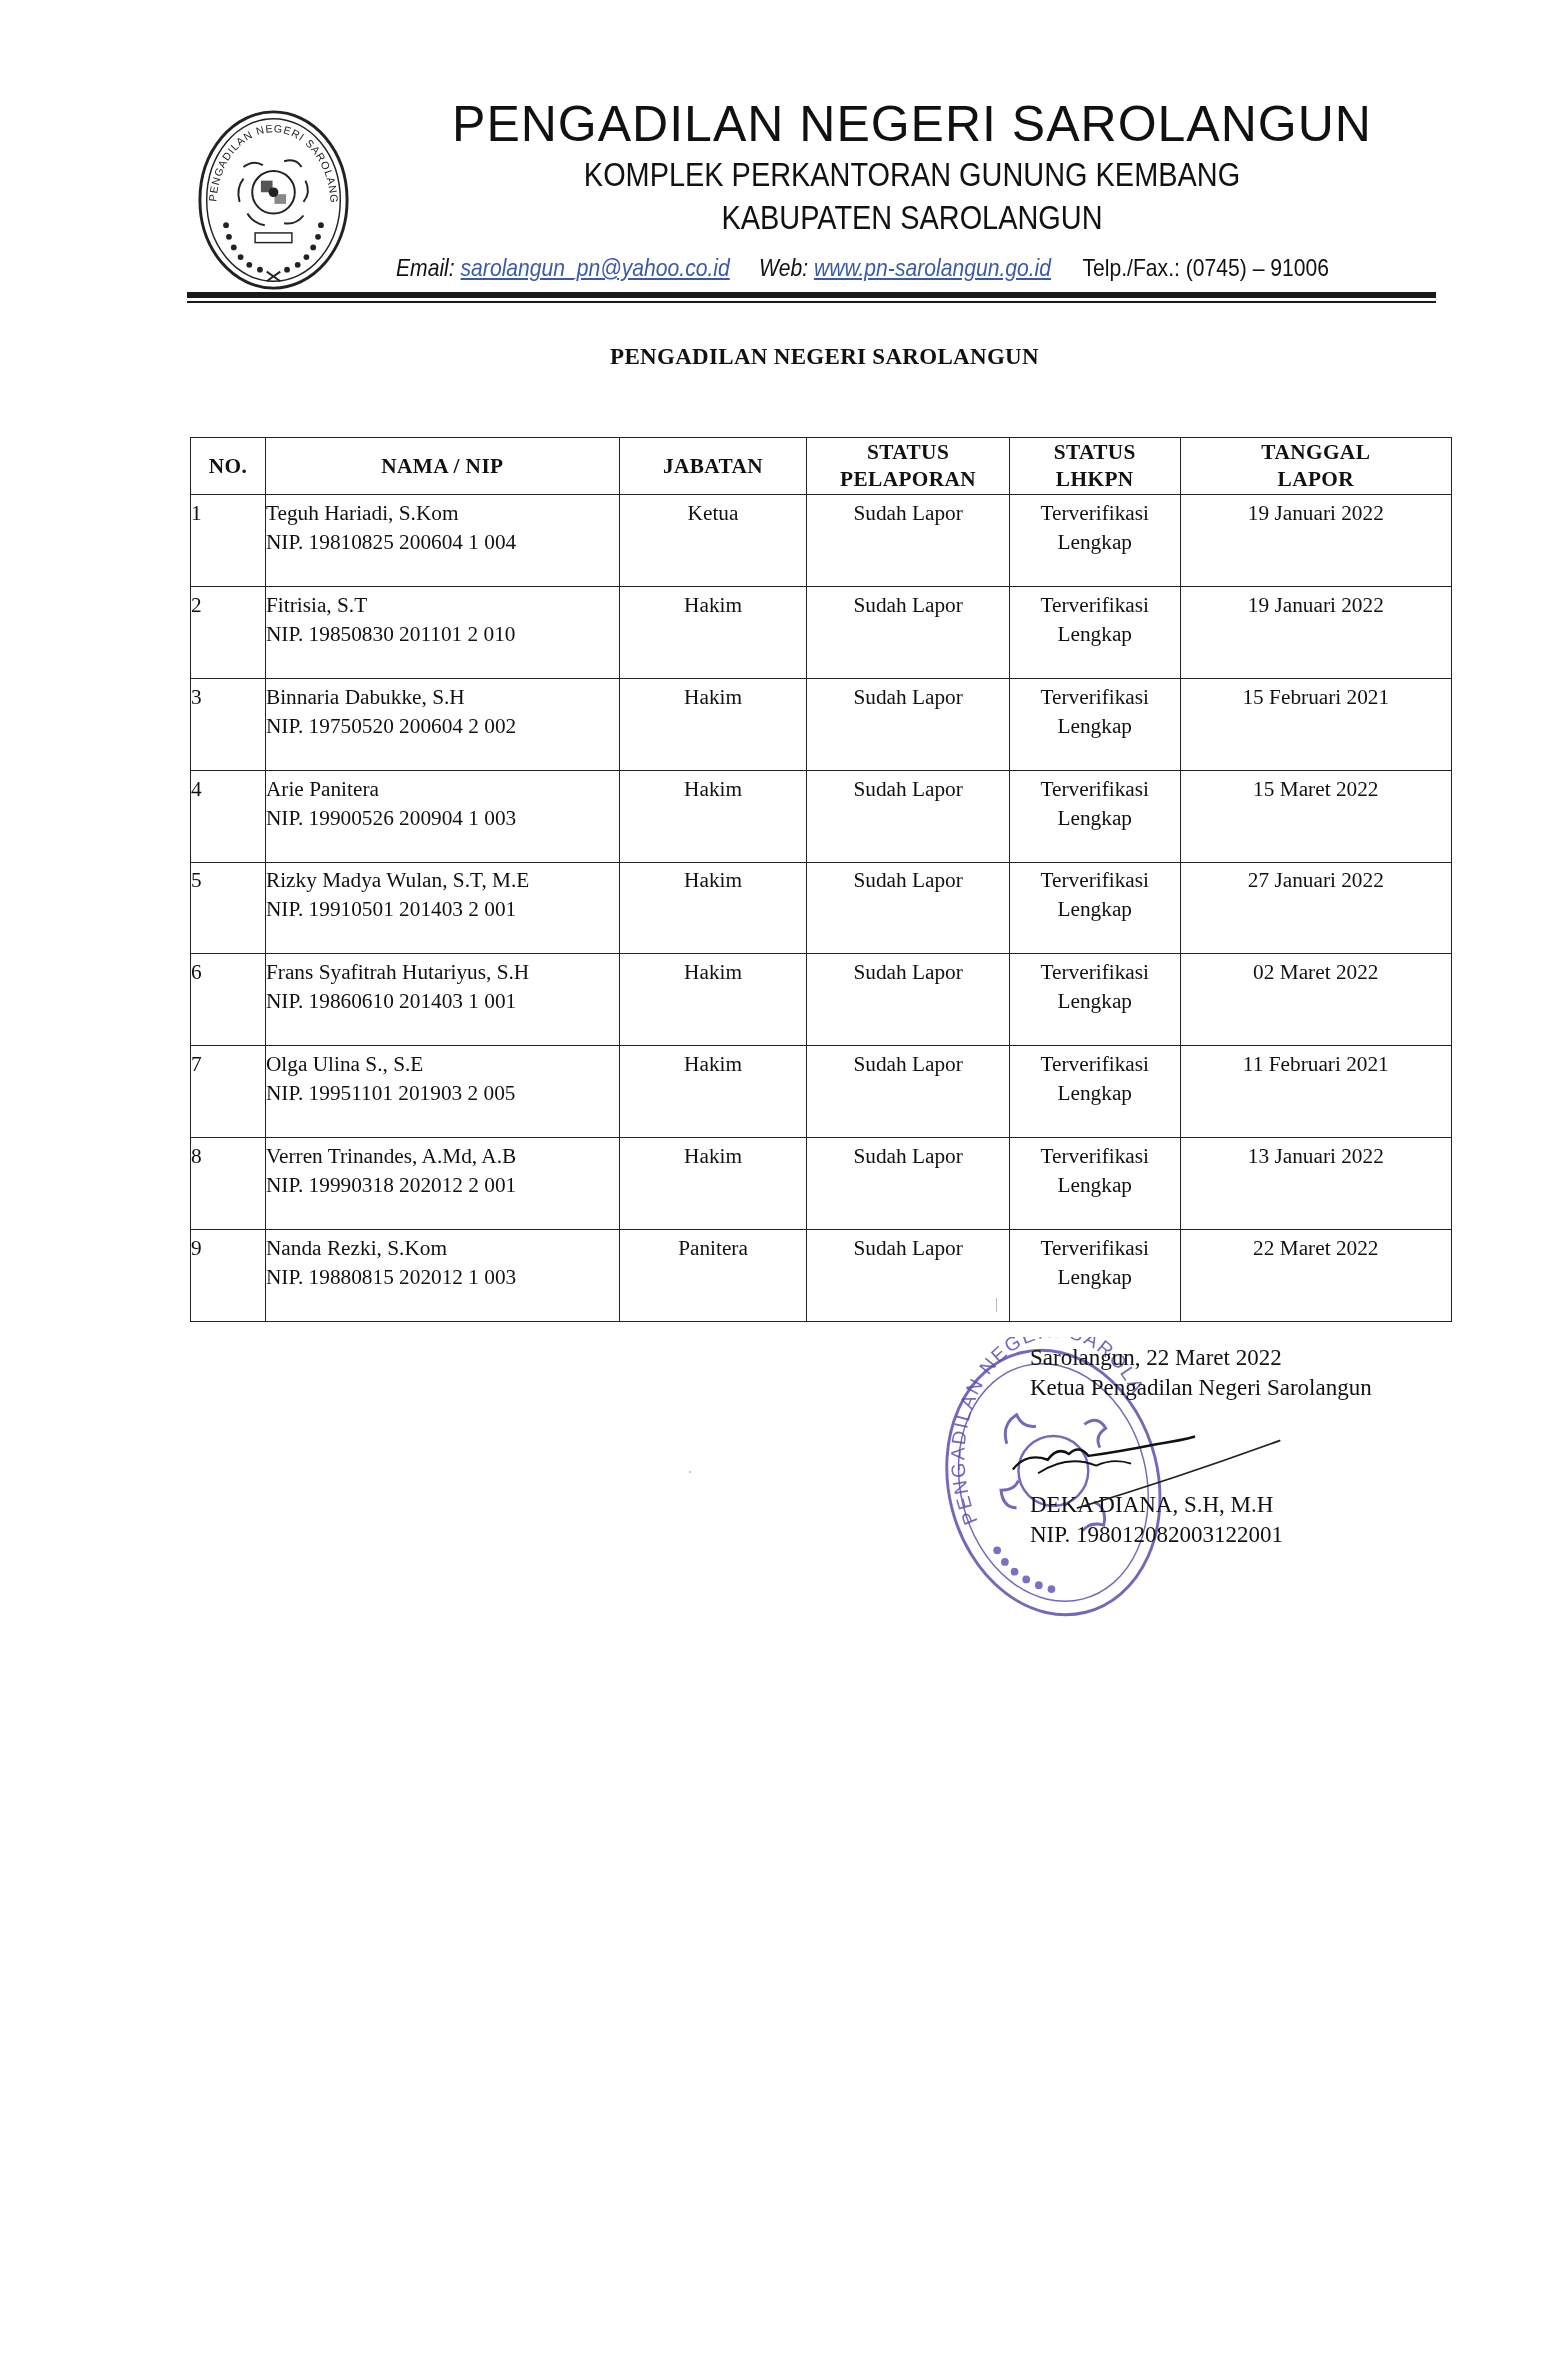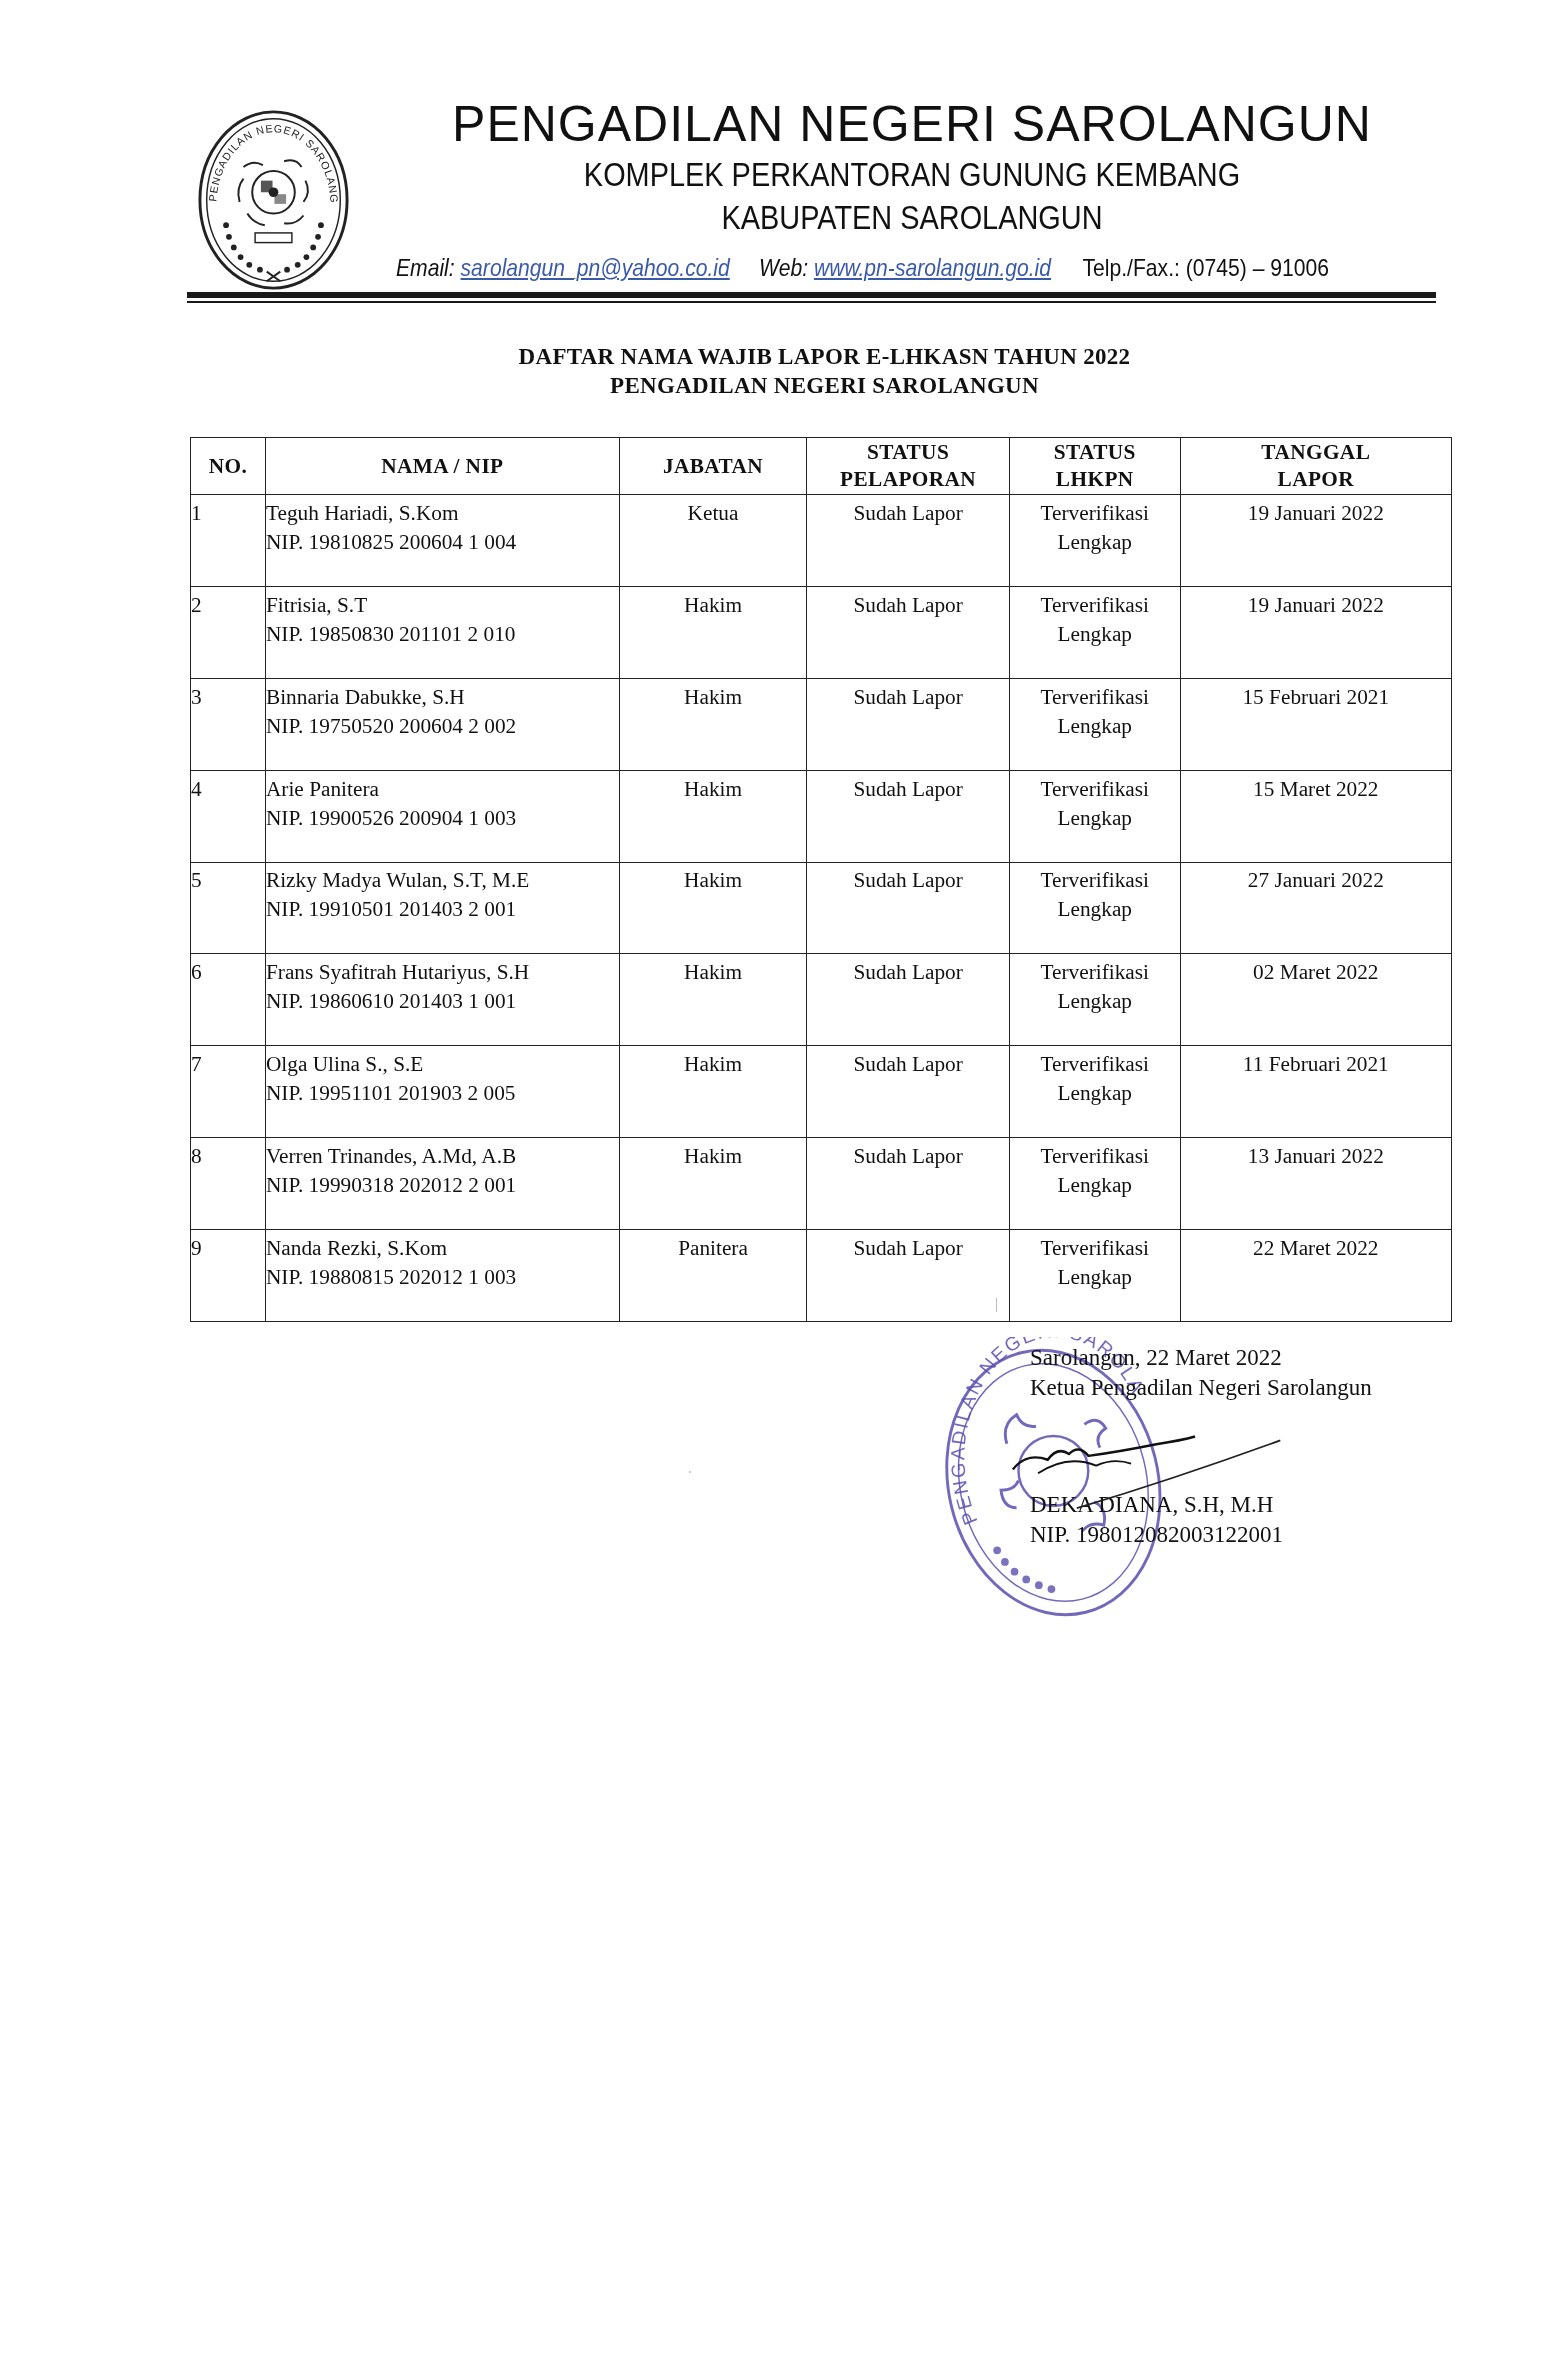--- a/index.html
+++ b/index.html
@@ -103,21 +103,20 @@
   &nbsp;&nbsp;&nbsp;
   <span class="lbl">Web:</span>
   <span class="lnk">www.pn-sarolangun.go.id</span>
   <span class="tel">Telp./Fax.: (0745) – 91006</span>
 </div>
 
 <div class="rule-thick"></div>
 <div class="rule-thin"></div>
 
 <div class="doc-title">
-  <div>DAFTAR NAMA WAJIB LAPOR E-LHKASN TAHUN 2022</div>
   <div>PENGADILAN NEGERI SAROLANGUN</div>
 </div>
 
 <table class="list">
   <thead>
     <tr>
       <th class="c-no">NO.</th>
       <th class="c-nama">NAMA / NIP</th>
       <th class="c-jab">JABATAN</th>
       <th class="c-pel">

